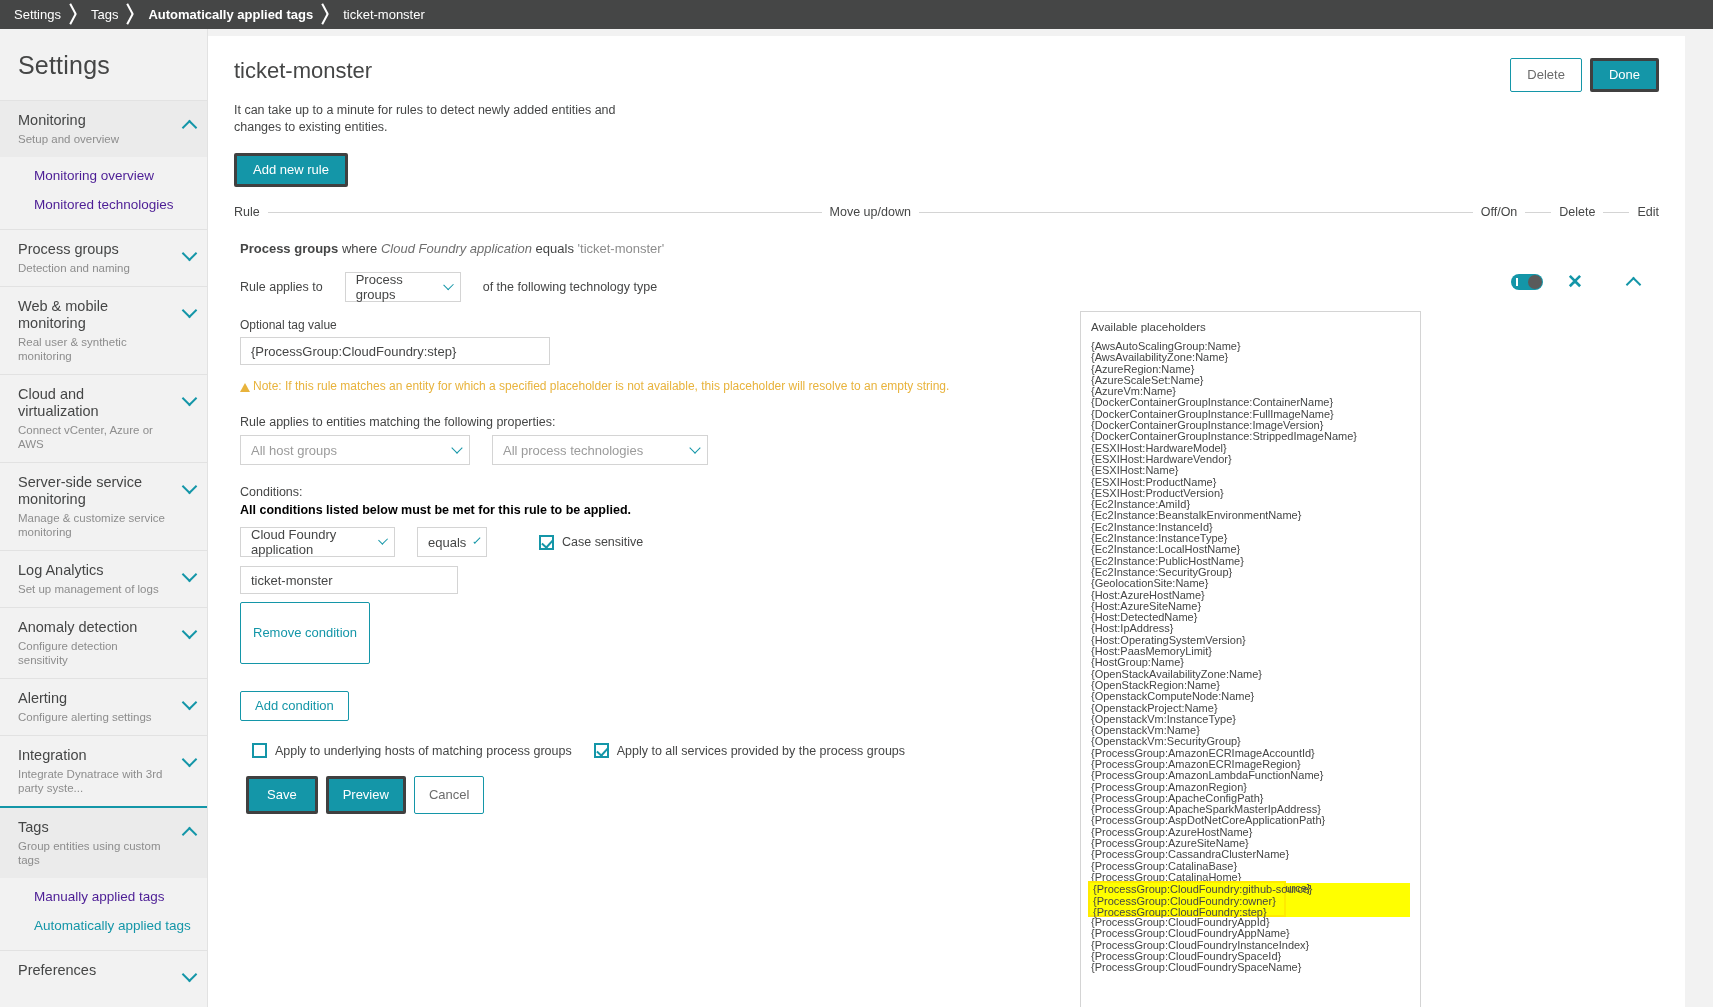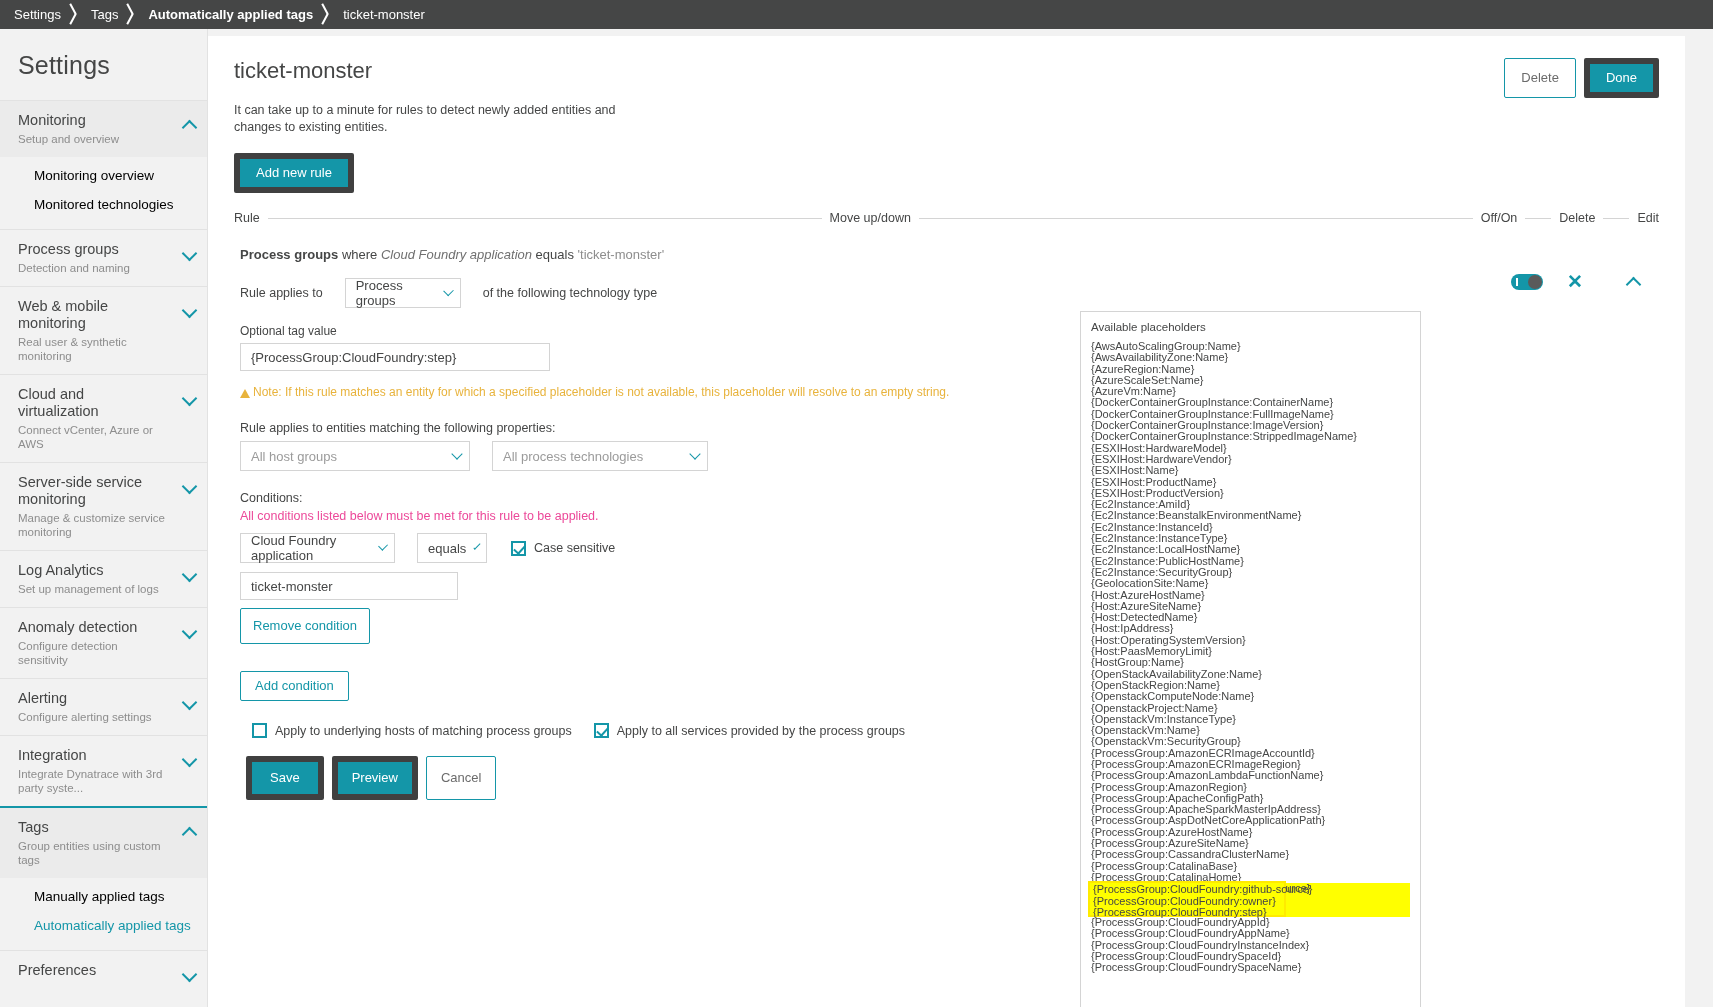--- a/index.html
+++ b/index.html
@@ -56,42 +56,42 @@
   .nav-head .s { font-size:11.5px; color:#8d8d8d; margin-top:3px; line-height:14px; }
   .chev {
     position:absolute; right:12px; top:18px;
     width:11px; height:11px;
     border-right:2px solid #1496a8; border-bottom:2px solid #1496a8;
   }
   .chev.down { transform:rotate(45deg); }
   .chev.up { transform:rotate(-135deg); top:21px; }
   .sub { padding:4px 0 10px 0; }
   .sub-item {
-    padding:7px 10px 7px 34px; font-size:13.5px; color:#000000; cursor:pointer;
+    padding:7px 10px 7px 34px; font-size:13.5px; color:#4c1d95; cursor:pointer;
   }
   .sub-item.active { color:#1496a8; }
 
   
   .main {
     flex:1; background:#ffffff; margin:7px 28px 0 0;
     position:relative; overflow:hidden;
   }
   .main-inner { padding:22px 26px 0 26px; position:relative; height:100%; }
 
   .page-title { font-size:22px; font-weight:300; color:#454646; margin:0 0 18px 0; }
   .desc { font-size:12.5px; line-height:17px; color:#454646; max-width:430px; margin-bottom:13px; }
 
   .top-actions { position:absolute; top:22px; right:26px; display:flex; gap:8px; }
   .btn {
     font-family:"Liberation Sans", sans-serif;
     font-size:13px; padding:6px 16px; cursor:pointer;
     border-radius:2px; line-height:16px;
   }
   .btn-outline { background:#fff; border:1px solid #1496a8; color:#6b6b6b; }
-  .btn-solid { background:#1496a8; border:6px solid #404040; color:#fff; }
+  .btn-solid { background:#1496a8; border:3px solid #404040; color:#fff; }
   .btn-teal-outline { background:#fff; border:1px solid #1496a8; color:#1496a8; }
 
   .addrule { margin:4px 0 18px 0; display:inline-block; }
 
   
   .rule-bar { display:flex; align-items:center; font-size:12.5px; color:#454646; }
   .rule-bar .lbl { white-space:nowrap; }
   .rule-bar .line { flex:1; height:1px; background:#d4d4d4; margin:0 8px; }
   .rule-bar .line.short { flex:none; width:26px; }
 
@@ -142,21 +142,21 @@
   }
   .note {
     font-size:12px; color:#e8b33c; margin-top:14px; display:flex; align-items:center; gap:3px;
   }
   .warn-tri {
     width:0;height:0;border-left:5px solid transparent;border-right:5px solid transparent;
     border-bottom:9px solid #e8b33c; margin-top:2px; flex:none;
   }
   .sec-label { font-size:12.5px; color:#454646; margin:22px 0 6px 0; }
   .cond-label { font-size:12.5px; margin:20px 0 4px 0; }
-  .cond-sub { font-size:12.5px; color:#ec4899; margin-bottom:10px; }
+  .cond-sub { font-size:12.5px; color:#000000; margin-bottom:10px;font-weight:bold; }
 
   .chk {
     width:15px; height:15px; border:2px solid #1496a8; background:#fff;
     position:relative; flex:none; cursor:pointer;
   }
   .chk.checked::after {
     content:""; position:absolute; left:3px; top:0px;
     width:5px; height:9px; border-right:2px solid #1496a8; border-bottom:2px solid #1496a8;
     transform:rotate(42deg);
   }
@@ -368,31 +368,31 @@
 
         <div class="row">
           <div class="select" style="width:155px;justify-content:space-between">
             <span>Cloud Foundry application</span>
             <span class="cv"></span>
           </div>
           <div class="select" style="width:70px;justify-content:space-between">
             <span>equals</span>
             <span class="cv"></span>
           </div>
-          <div class="chk-row" style="margin-left:2px">
+          <div class="chk-row" style="margin-left:30px">
             <span class="chk checked"></span>
             <span>Case sensitive</span>
           </div>
         </div>
 
         <div class="input" style="width:218px;margin-top:9px">
           <span>ticket-monster</span>
         </div>
 
-        <button class="btn btn-teal-outline" style="margin-top:8px;padding:9px 12px">Remove condition</button>
+        <button class="btn btn-teal-outline" style="margin-top:8px;padding:22px 12px">Remove condition</button>
 
         <div style="margin-top:27px">
           <button class="btn btn-teal-outline" style="padding:6px 14px">Add condition</button>
         </div>
 
         <div class="bottom-chks">
           <div class="chk-row">
             <span class="chk"></span>
             <span>Apply to underlying hosts of matching process groups</span>
           </div>

